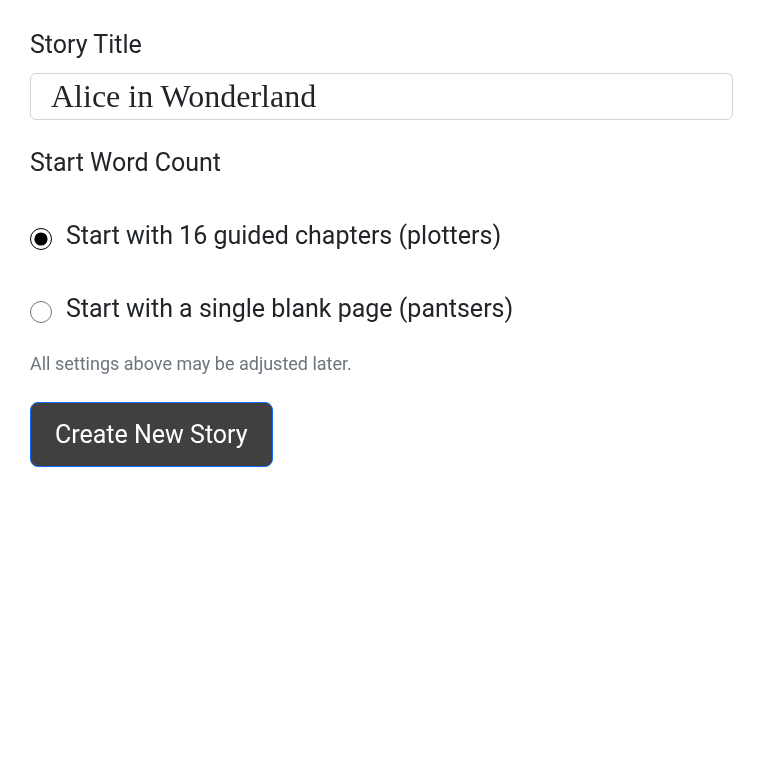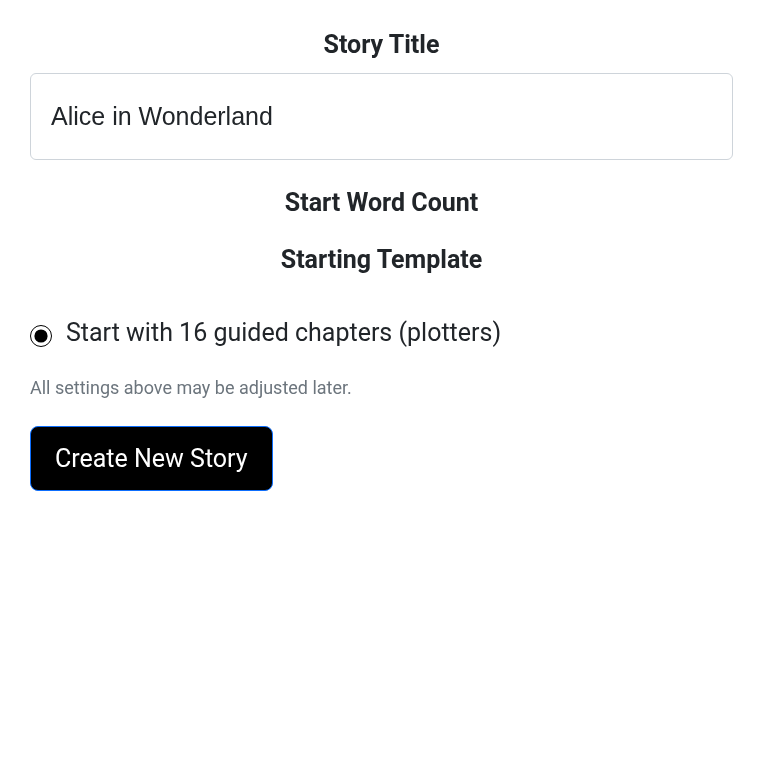--- a/index.html
+++ b/index.html
@@ -13,36 +13,35 @@
       padding: 30px;
       color: #212529;
       width: 763px;
     }
     .form-group {
       margin-bottom: 28px;
     }
     .form-label {
       display: block;
       font-size: 25px;
-      font-weight: 700;
+      font-weight: 400;
       color: #212529;
       margin-bottom: 14px;
-      text-align: center;
     }
     .form-control {
       width: 100%;
-      font-size: 25px;
+      font-size: 32px;
       font-weight: 400;
       color: #212529;
       background-color: #ffffff;
       border: 1px solid #ced4da;
       border-radius: 6px;
-      padding: 25px 20px;
+      padding: 0 20px;
       line-height: 1.4;
-      font-family: Liberation Sans, sans-serif;
+      font-family: Liberation Serif, serif;
     }
     .number-wrapper {
       position: relative;
     }
     .number-spinner {
       position: absolute;
       right: 14px;
       top: 50%;
       transform: translateY(-50%);
       display: flex;
@@ -96,21 +95,21 @@
       font-size: 18px;
       color: #6c757d;
       margin-top: 30px;
       margin-bottom: 28px;
     }
     .btn-primary {
       display: inline-block;
       font-size: 25px;
       font-weight: 400;
       color: #ffffff;
-      background-color: #000000;
+      background-color: #404040;
       border: 1px solid #0d6efd;
       border-radius: 8px;
       padding: 14px 24px;
       cursor: pointer;
       font-family: inherit;
       line-height: 1.4;
     }
   </style>
 </head>
 <body>
@@ -120,25 +119,28 @@
 <div class="form-group">
   <label class="form-label">Story Title</label>
   <input type="text" class="form-control" value="Alice in Wonderland" style="">
 </div>
 
 <div class="form-group">
   <label class="form-label">Start Word Count</label>
 </div>
 
 <div class="form-group">
-  <label class="form-label">Starting Template</label>
   <div class="radio-group">
     <label class="radio-item">
       <input type="radio" name="template" class="radio-input" checked="" style="">
       <span class="radio-label">Start with 16 guided chapters (plotters)</span>
+    </label>
+    <label class="radio-item">
+      <input type="radio" name="template" class="radio-input" style="">
+      <span class="radio-label">Start with a single blank page (pantsers)</span>
     </label>
   </div>
   <p class="help-text">All settings above may be adjusted later.</p>
 </div>
 
 <button class="btn-primary">Create New Story</button>
 
 
 
 

